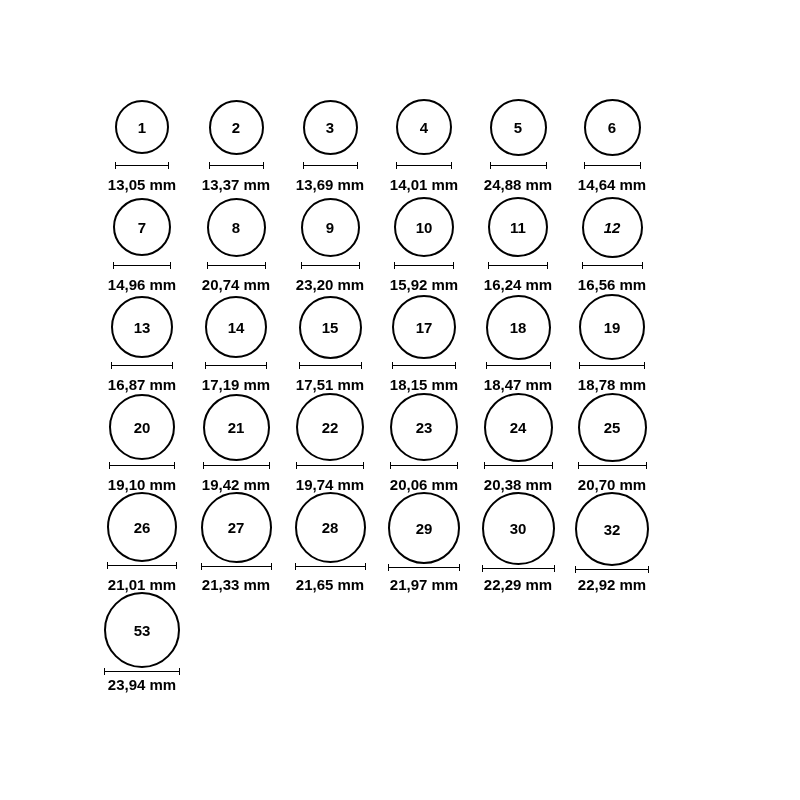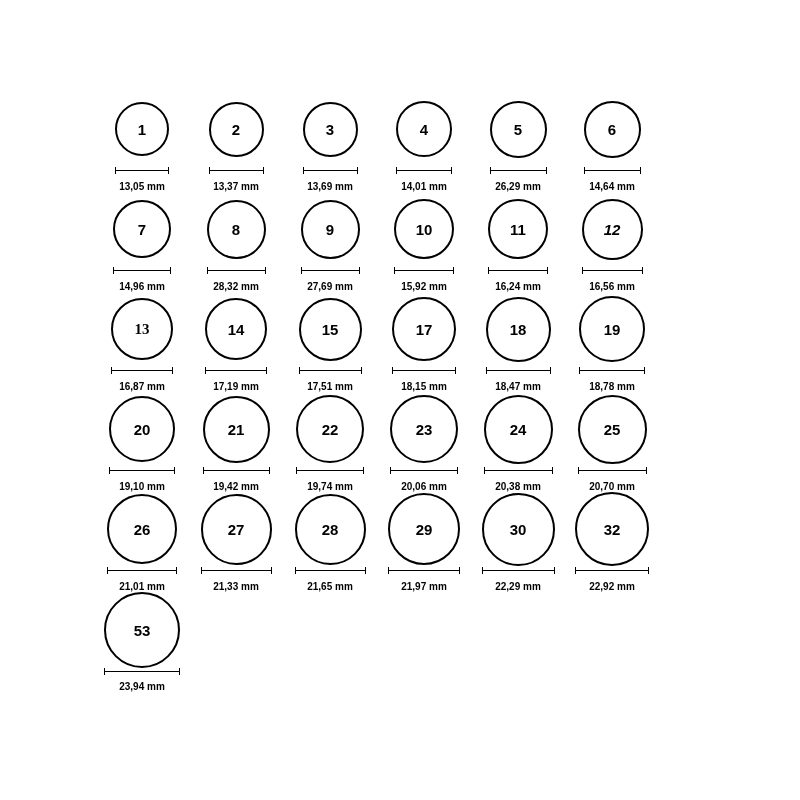--- a/index.html
+++ b/index.html
@@ -76,21 +76,21 @@
   .bar::before {
     content: "";
     position: absolute;
     left: 0;
     right: 0;
     top: 3px;
     height: 1px;
     background: #000;
   }
   .mm {
-    font-size: 10px;
+    font-size: 15px;
     font-weight: bold;
     text-align: center;
     line-height: 1;
     margin-top: 2px;
     white-space: nowrap;
   }
 </style>
 </head>
 <body>
 
@@ -142,21 +142,21 @@
       </div>
       <div class="cell">
         <div class="ring-wrap">
           <div class="ring" style="width: 57px; height: 57px;">
             <span class="ring-label">5</span>
           </div>
         </div>
         <div class="measure">
           <div class="bar" style="width: 57px;"></div>
         </div>
-        <div class="mm">26,29 mm</div>
+        <div class="mm">24,88 mm</div>
       </div>
       <div class="cell">
         <div class="ring-wrap">
           <div class="ring" style="width: 57px; height: 57px;">
             <span class="ring-label">6</span>
           </div>
         </div>
         <div class="measure">
           <div class="bar" style="width: 57px;"></div>
         </div>
@@ -175,32 +175,32 @@
       </div>
       <div class="cell">
         <div class="ring-wrap">
           <div class="ring" style="width: 59px; height: 59px;">
             <span class="ring-label">8</span>
           </div>
         </div>
         <div class="measure">
           <div class="bar" style="width: 59px;"></div>
         </div>
-        <div class="mm">28,32 mm</div>
+        <div class="mm">20,74 mm</div>
       </div>
       <div class="cell">
         <div class="ring-wrap">
           <div class="ring" style="width: 59px; height: 59px;">
             <span class="ring-label">9</span>
           </div>
         </div>
         <div class="measure">
           <div class="bar" style="width: 59px;"></div>
         </div>
-        <div class="mm">27,69 mm</div>
+        <div class="mm">23,20 mm</div>
       </div>
       <div class="cell">
         <div class="ring-wrap">
           <div class="ring" style="width: 60px; height: 60px;">
             <span class="ring-label">10</span>
           </div>
         </div>
         <div class="measure">
           <div class="bar" style="width: 60px;"></div>
         </div>
@@ -223,21 +223,21 @@
             <span class="ring-label">12</span>
           </div>
         </div>
         <div class="measure">
           <div class="bar" style="width: 61px;"></div>
         </div>
         <div class="mm">16,56 mm</div>
       </div>
       <div class="cell">
         <div class="ring-wrap">
-          <div class="ring" style="width: 62px; height: 62px; font-family: Liberation Serif, serif;">
+          <div class="ring" style="width: 62px; height: 62px;">
             <span class="ring-label">13</span>
           </div>
         </div>
         <div class="measure">
           <div class="bar" style="width: 62px;"></div>
         </div>
         <div class="mm">16,87 mm</div>
       </div>
       <div class="cell">
         <div class="ring-wrap">

